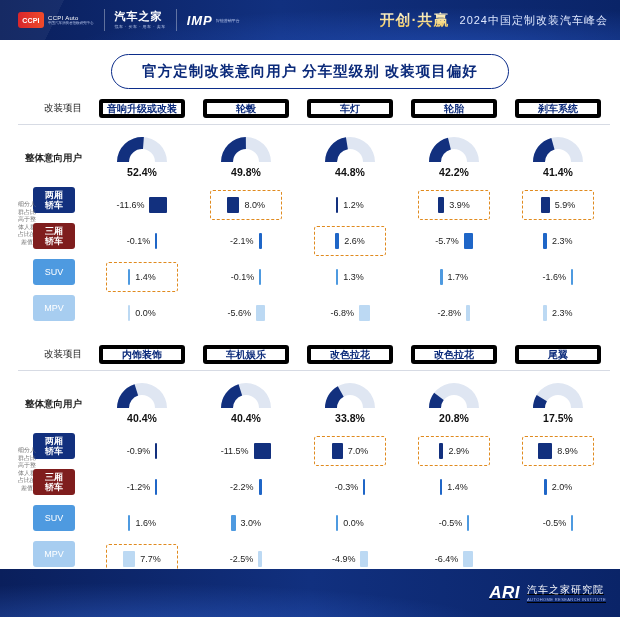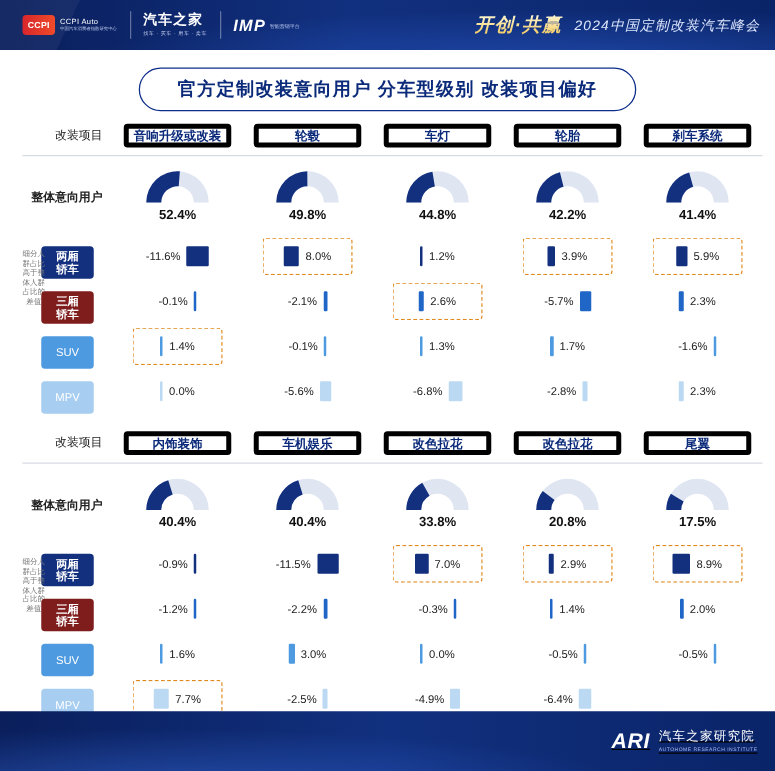--- a/index.html
+++ b/index.html
@@ -37,21 +37,21 @@
   }
   .ccpi-text{display:flex;flex-direction:column;line-height:1;}
   .ccpi-text .t1{font-size:6px;color:#fff;letter-spacing:0.3px;}
   .ccpi-text .t2{font-size:3.5px;color:#b9c7ec;margin-top:1.5px;letter-spacing:0;}
   .logo-autohome{display:flex;flex-direction:column;line-height:1;}
   .logo-autohome .a1{font-size:11px;color:#fff;font-weight:bold;letter-spacing:1px;}
   .logo-autohome .a2{font-size:4px;color:#c2cfee;margin-top:3px;letter-spacing:0.5px;}
   .logo-imp{display:flex;align-items:center;}
   .imp-word{font-size:13px;color:#fff;font-weight:bold;font-style:italic;letter-spacing:1px;}
   .imp-sub{font-size:4px;color:#b9c7ec;margin-left:3px;}
-  .header-right{margin-left:auto;display:flex;align-items:center;gap:10px;padding-right:12px;z-index:2;font-style:italic;}
+  .header-right{margin-left:auto;display:flex;align-items:center;gap:10px;padding-right:12px;z-index:2;}
   .slogan{
     font-size:15px;font-weight:bold;
     background:linear-gradient(180deg,#fff9d8,#f2c552);
     -webkit-background-clip:text;background-clip:text;color:transparent;
     letter-spacing:1px;
   }
   .event{font-size:11px;color:#dfe8ff;letter-spacing:1px;}
   
   .title-wrap{ display:flex; justify-content:center; margin-top:14px; }
   .title-pill{
@@ -94,21 +94,21 @@
   }
   .donut-cell{
     display:flex;flex-direction:column;align-items:center;justify-content:flex-start;
     padding-top:4px; height:58px;
   }
   .donut{ width:52px; height:30px; position:relative; }
   .donut svg{ display:block; }
   .donut-val{ font-size:10.5px; color:#111; margin-top:3px; font-weight:bold;}
   
   .seg-name{
-    display:flex;align-items:flex-end;justify-content:center;
+    display:flex;align-items:flex-start;justify-content:center;
     height:36px;
   }
   .seg-box{
     width:42px;height:26px;border-radius:3px;
     display:flex;align-items:center;justify-content:center;
     font-size:9px;line-height:1.15;text-align:center;
   }
   .seg-box.dark{ background:#12307e;color:#fff;font-weight:bold;}
   .seg-box.mid{ background:#7f1d1d;color:#fff;font-weight:bold;}
   .seg-box.light{ background:#4e9ae0;color:#fff;}

